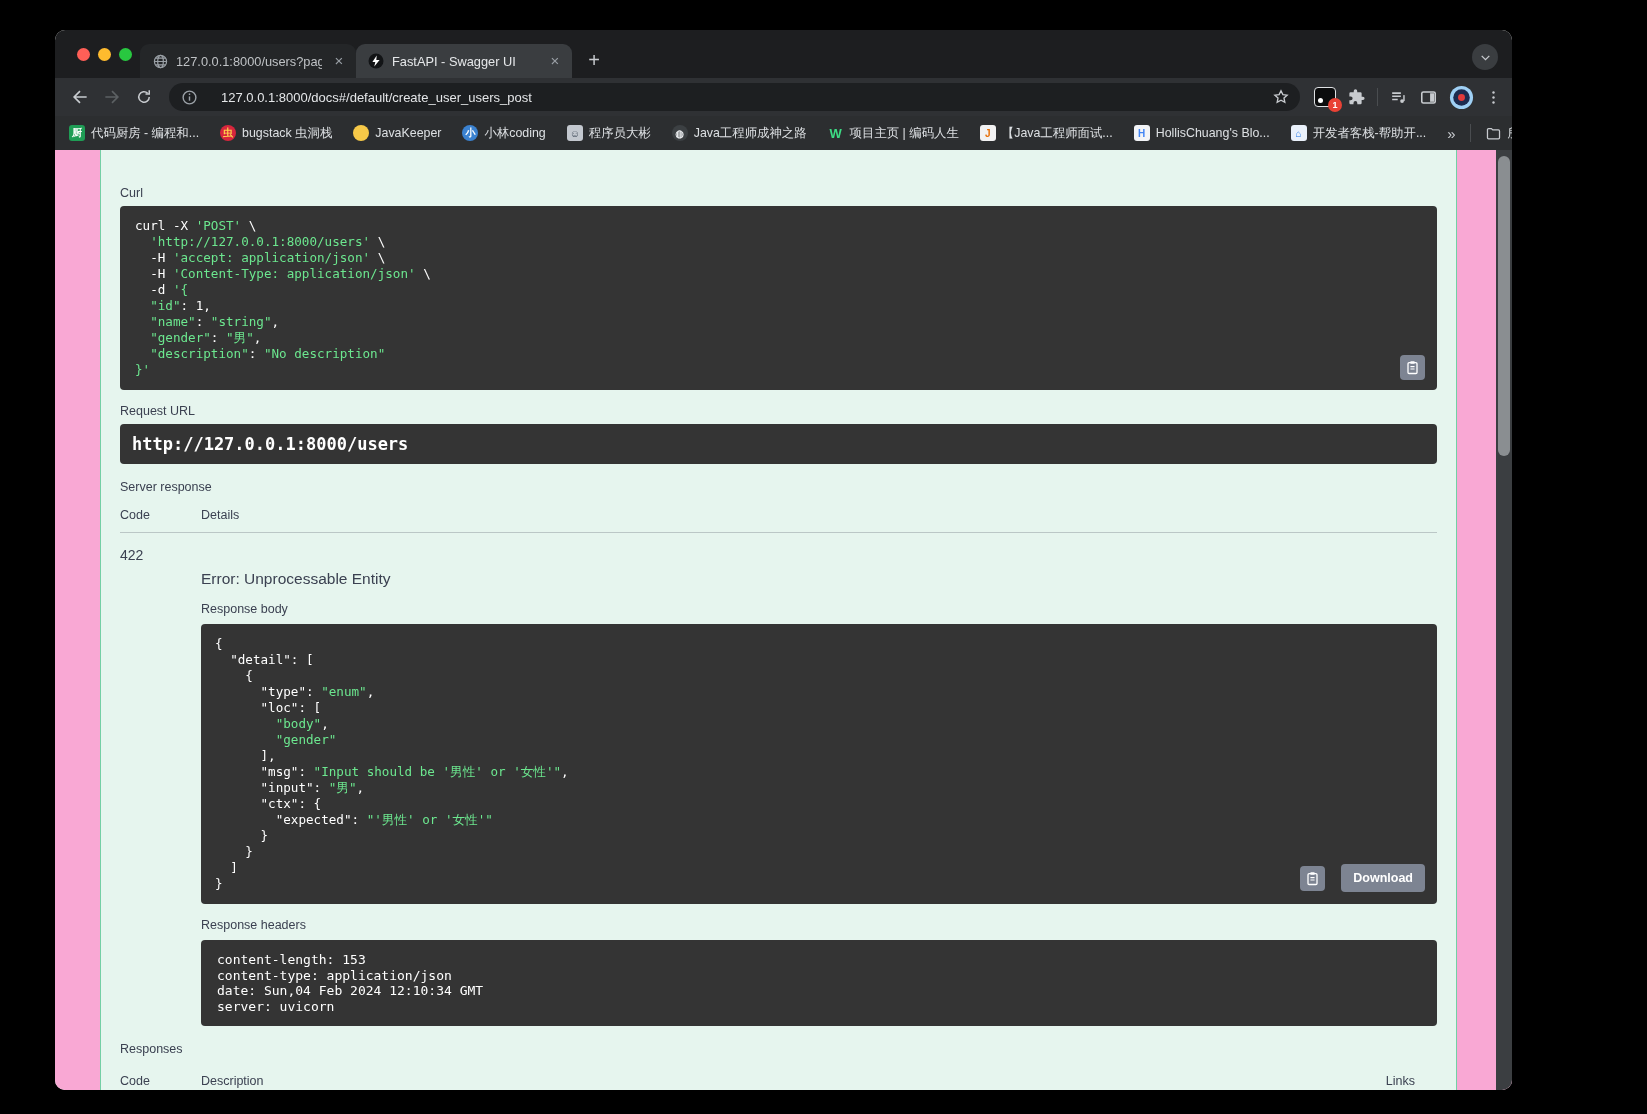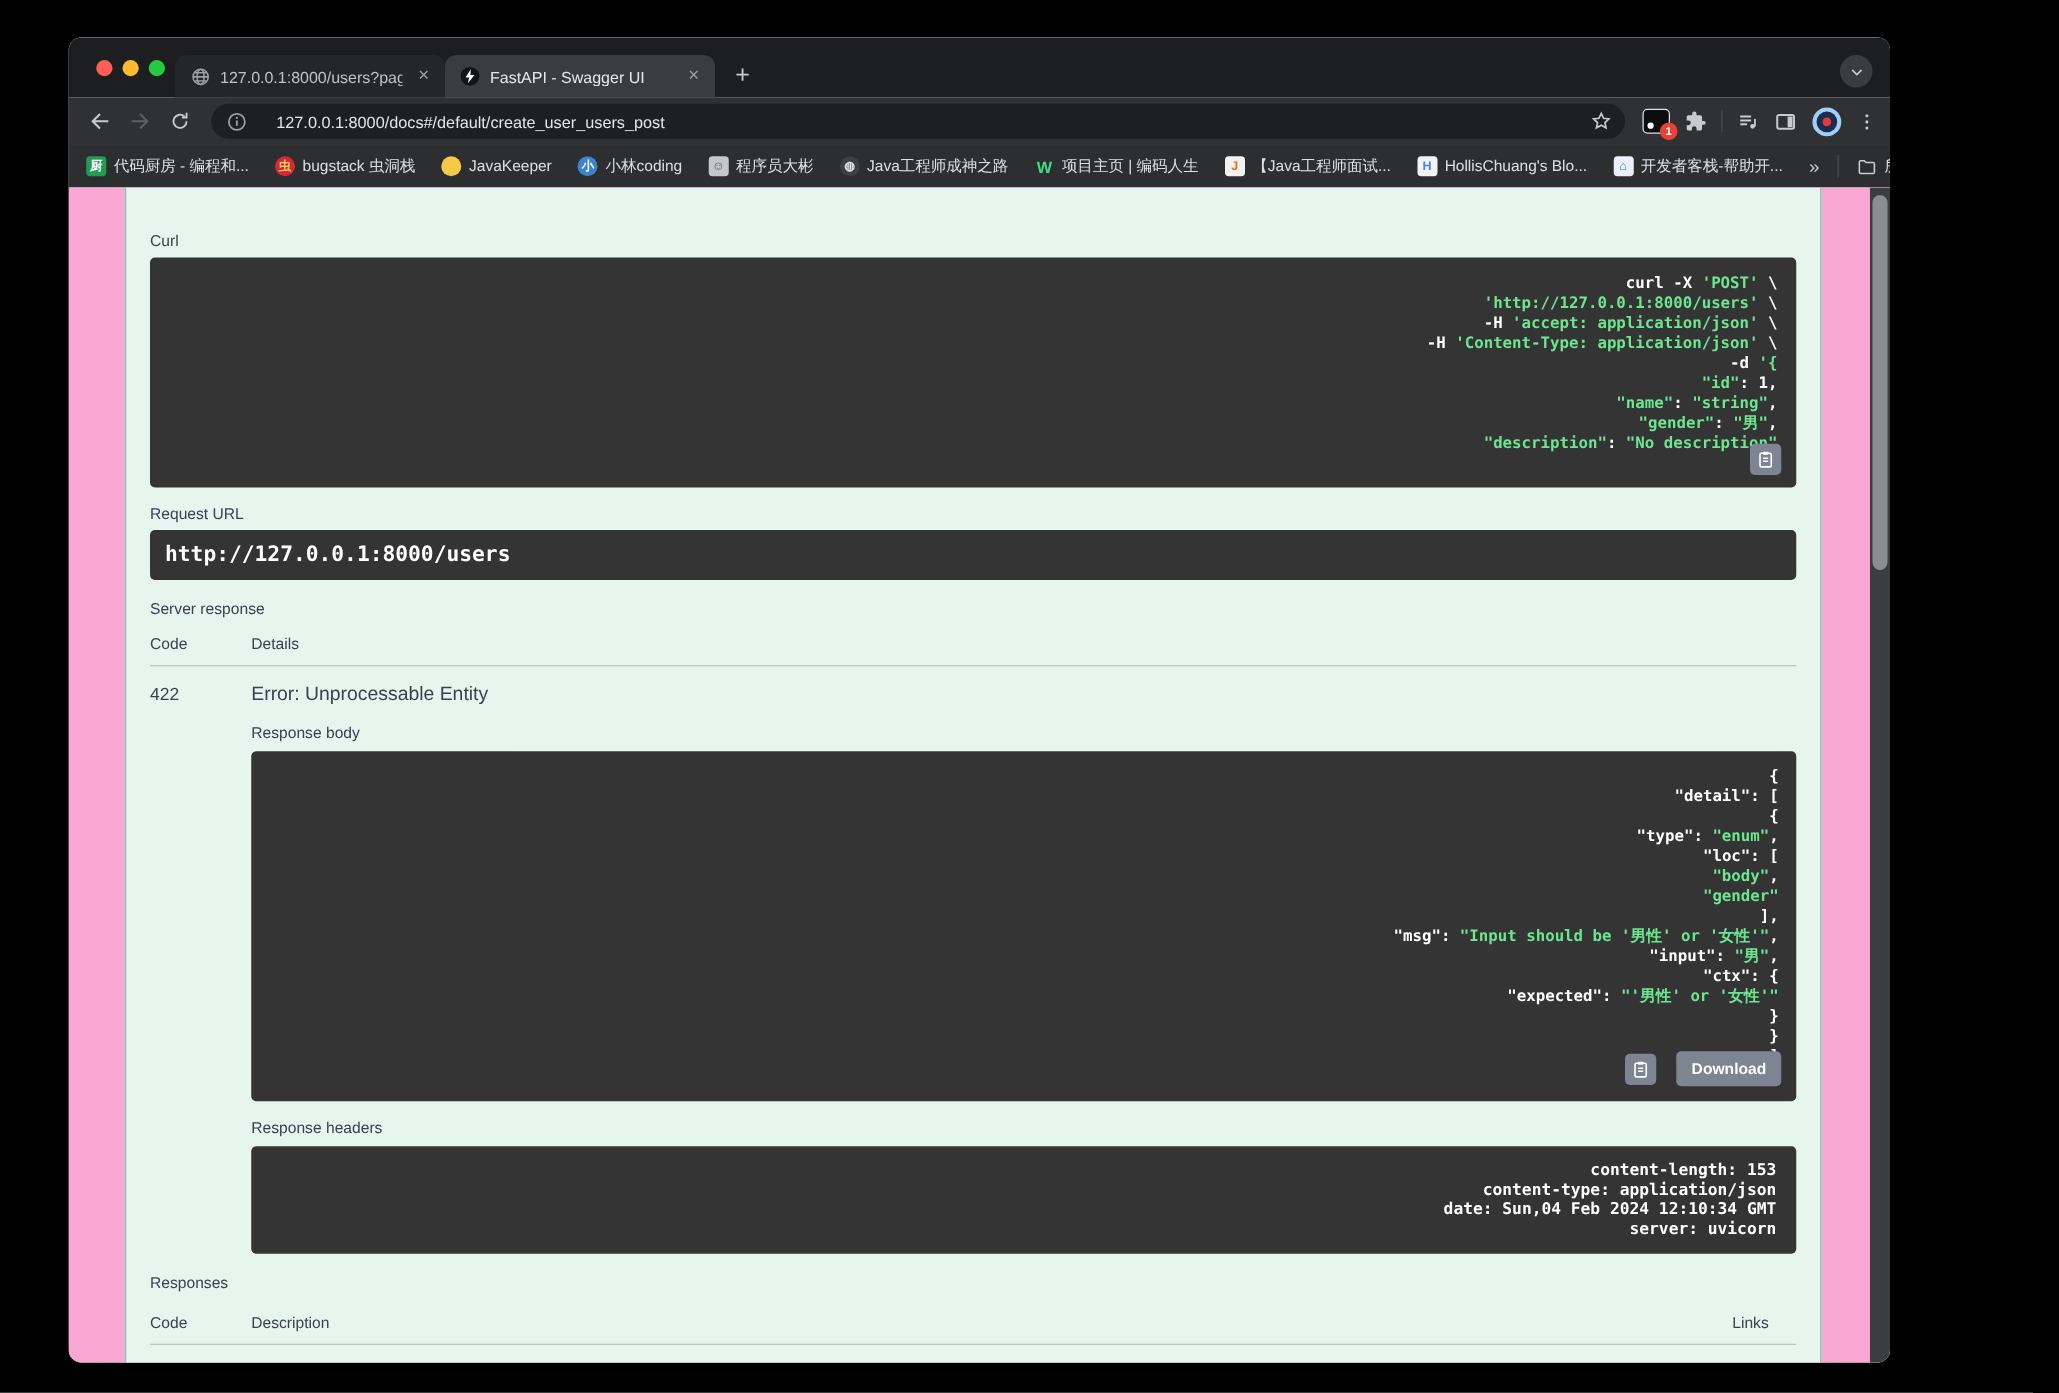--- a/index.html
+++ b/index.html
@@ -39,36 +39,36 @@
   .bm-right { margin-left:auto; display:flex; align-items:center; gap:14px; }
   .chev { color:#c8cbcf; font-size:15px; }
 
   
   .content { position:relative; height:993px; background:#f9a8d4; overflow:hidden; }
   .opblock { position:absolute; top:0; bottom:-30px; left:45px; width:1357px; background:#e6f5ee; border-left:1px solid #74cfa5; border-right:1px solid #74cfa5; }
   .inner { padding:36px 19px 0 19px; color:#3b4151; }
 
   .sec-label { font-size:12.5px; color:#3b4151; }
   .codeblock { background:#343434; border-radius:4px; position:relative; }
-  .code-lines { font-family:"DejaVu Sans Mono",monospace; font-size:12.6px; font-weight:bold; line-height:16px; white-space:pre; color:#fff;text-align:right; }
+  .code-lines { font-family:"DejaVu Sans Mono",monospace; font-size:12.6px; font-weight:normal; line-height:16px; white-space:pre; color:#fff; }
   .tok-g { color:#6ce78f; } .tok-w { color:#ffffff; }
   .curlblock { margin-top:6px; padding:12px 15px; }
   .urlblock { margin-top:6px; padding:10px 12px; }
   .urlblock span { font-family:"DejaVu Sans Mono",monospace; font-weight:bold; font-size:17px; color:#fff; }
   .mt14 { margin-top:14px; } .mt16 { margin-top:16px; }
 
   .copybtn { width:25px; height:25px; background:#7d8492; border:none; border-radius:4px; display:flex; align-items:center; justify-content:center; cursor:pointer; flex:none; }
   .curlblock .copybtn { position:absolute; right:12px; bottom:10px; }
 
   .rhead { display:flex; margin-top:14px; font-size:12.5px; }
   .col-code { width:81px; flex:none; }
   .thin-hr { border:none; height:1px; background:rgba(59,65,81,.25); margin-top:10px; }
   .rrow { display:flex; padding-top:14px; }
   .status { font-size:14px; }
-  .col-details { flex:1; min-width:0; }
+  .col-details { flex:1; min-width:0;margin-top:23px; }
   .error-text { font-size:15.5px; color:#3b4151; }
   .respbody { margin-top:8px; padding:12px 14px; }
   .block-btns { position:absolute; right:12px; bottom:12px; display:flex; align-items:center; gap:16px; }
   .dlbtn { height:28px; padding:0 12px; background:#7d8492; color:#fff; font-weight:bold; font-size:12.5px; border:none; border-radius:4px; font-family:"Liberation Sans",sans-serif; cursor:pointer; }
   .headersblock { margin-top:8px; padding:12px 16px; }
   .headersblock .code-lines { font-size:13px; line-height:15.5px; }
   .responses-label { margin-top:16px; }
   .bottom-head { display:flex; margin-top:18px; font-size:12.5px; }
   .col-links { margin-left:auto; padding-right:22px; }
 

